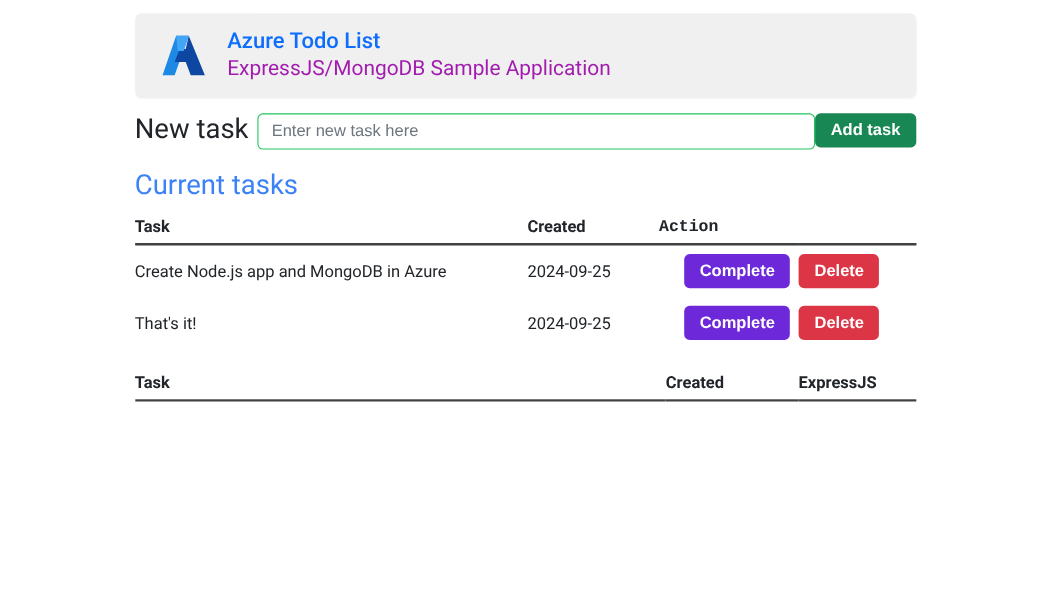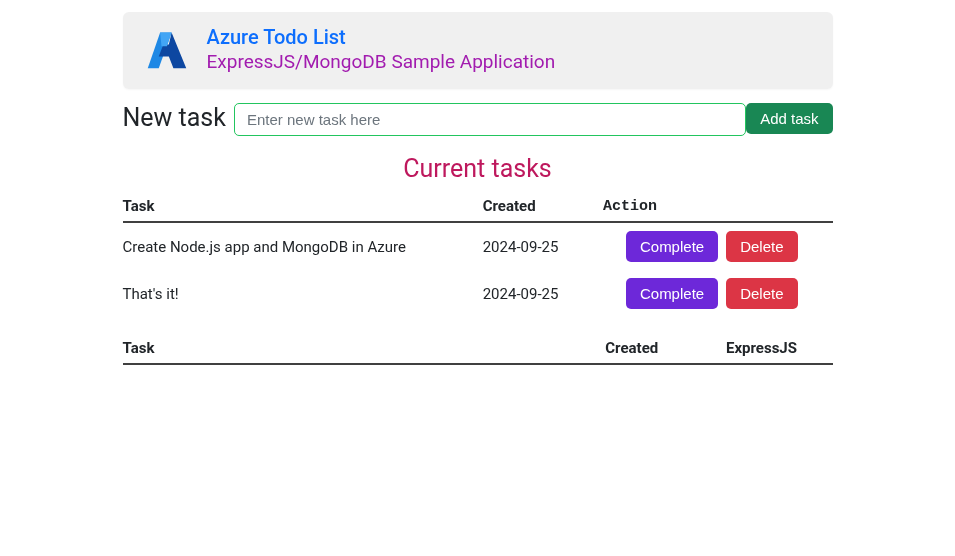--- a/index.html
+++ b/index.html
@@ -64,43 +64,42 @@
       color: #495057;
       outline: none;
     }
     .new-task-input::placeholder {
       color: #6c757d;
     }
     .btn {
       display: inline-block;
       padding: 7px 14px;
       font-size: 15px;
-      font-weight: 400;
+      font-weight: 700;
       border: none;
       border-radius: 5px;
       cursor: pointer;
       color: #fff;
       white-space: nowrap;
     }
     .btn-success {
       background: #198754;
     }
     .btn-primary {
       background: #6d28d9;
       margin-left: 23px;
     }
     .btn-danger {
       background: #dc3545;
     }
     .section-title {
       font-size: 25px;
       font-weight: 400;
       margin-bottom: 8px;
-      color: #be185d;
-      text-align: center;
+      color: #3b82f6;
     }
     table {
       width: 100%;
       border-collapse: collapse;
       margin-bottom: 16px;
     }
     thead th {
       text-align: left;
       font-weight: 700;
       font-size: 15px;

